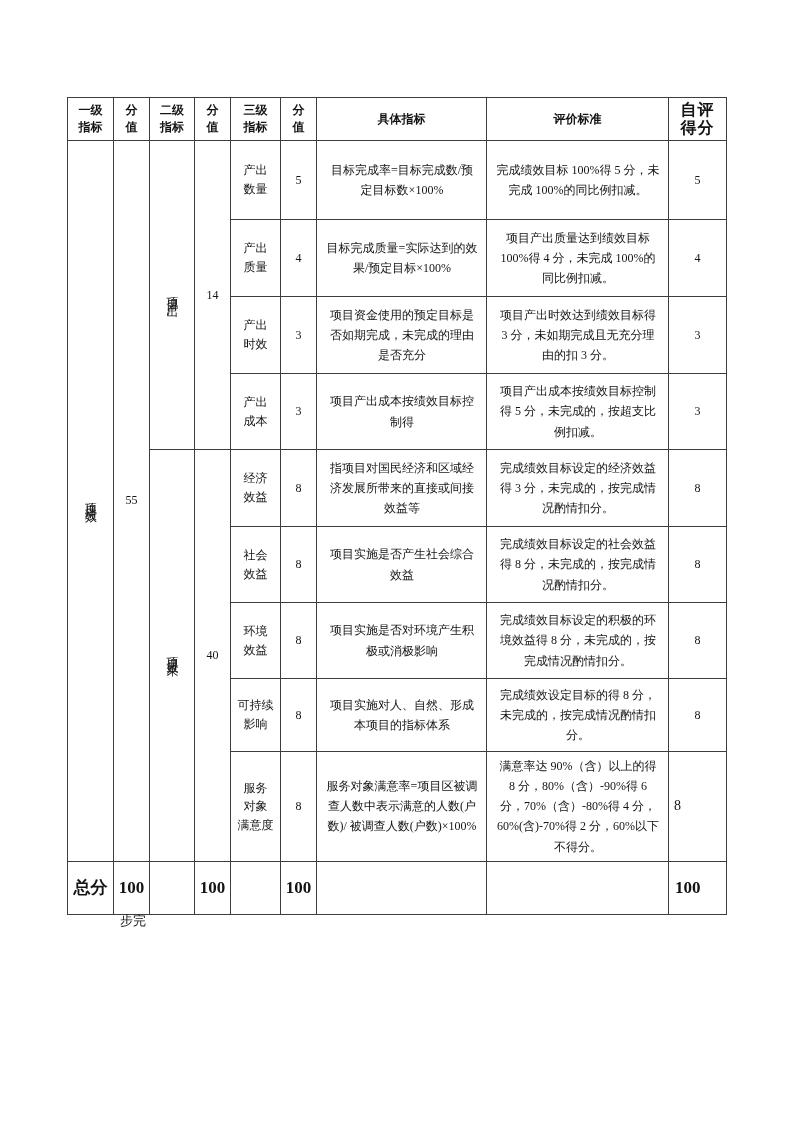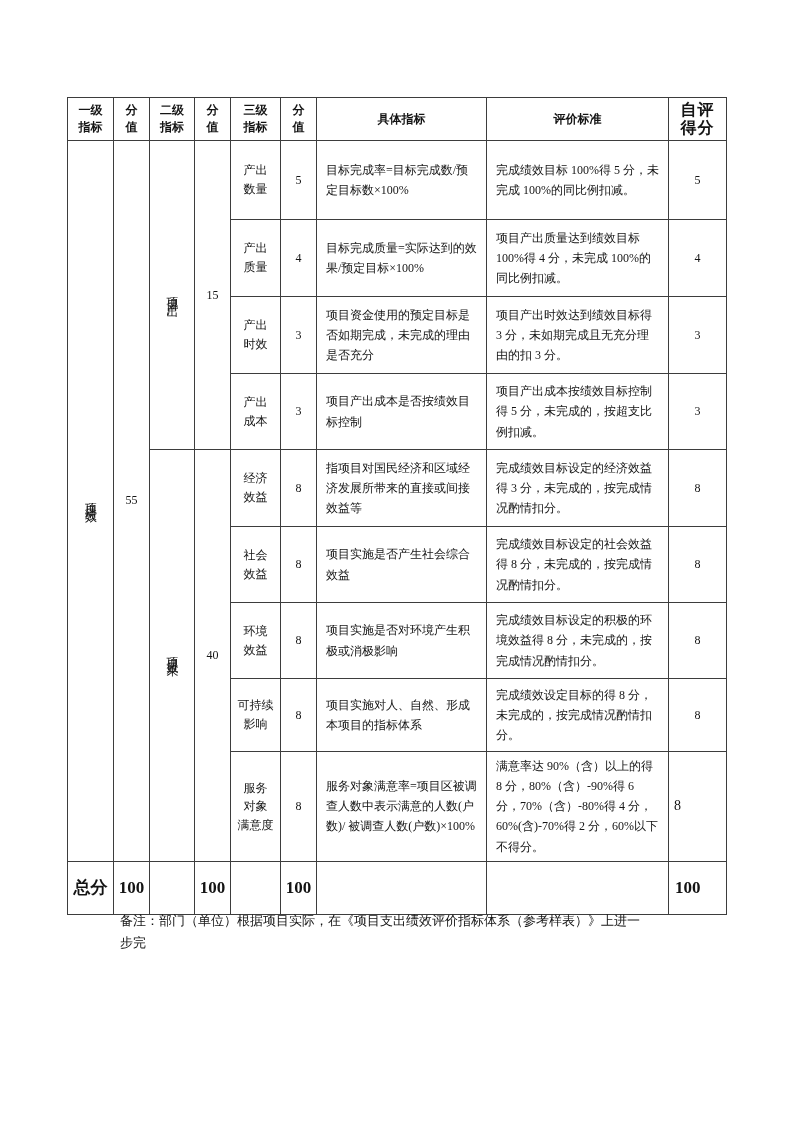--- a/index.html
+++ b/index.html
@@ -14,21 +14,21 @@
   }
   .indicator-table th, .indicator-table td {
     border:1px solid #3d3d3d; font-size:12px; vertical-align:middle;
     text-align:center; padding:2px; color:#141414; overflow:hidden;
   }
   .indicator-table th {
     font-weight:bold; white-space:pre-line; line-height:1.4; font-size:12px;
   }
   .indicator-table th.self-header { font-size:16px; line-height:1.15; letter-spacing:1px; }
   td.pre { white-space:pre-line; line-height:1.55; }
-  td.txt { text-align:left; padding:4px 8px 4px 9px; line-height:1.68; }
+  td.txt { text-align:center; padding:4px 8px 4px 9px; line-height:1.68; }
   .vert {
     writing-mode:vertical-rl; text-orientation:upright;
     letter-spacing:3px; display:inline-block; line-height:1.1;
   }
   td.self-left { text-align:left; padding-left:5px; font-size:14px; vertical-align:middle; }
   tr.total-row td { font-weight:bold; font-size:17px; }
   tr.total-row td.total-self { text-align:left; padding-left:6px; font-size:17px; }
   .note {
     position:absolute; left:120px; top:910px; width:600px;
     font-size:13px; line-height:1.72; color:#141414;
@@ -71,21 +71,21 @@
       <th>具体指标</th>
       <th>评价标准</th>
       <th class="self-header">自评
 得分</th>
     </tr>
 
     <tr style="height:79px">
       <td rowspan="9"><span class="vert">项目绩效</span></td>
       <td rowspan="9">55</td>
       <td rowspan="4"><span class="vert">项目产出</span></td>
-      <td rowspan="4">15</td>
+      <td rowspan="4">14</td>
       <td class="pre">产出
 数量</td>
       <td>5</td>
       <td class="txt">目标完成率=目标完成数/预定目标数×100%</td>
       <td class="txt">完成绩效目标 100%得 5 分，未完成 100%的同比例扣减。</td>
       <td>5</td>
     </tr>
 
     <tr style="height:77px">
       <td class="pre">产出
@@ -102,21 +102,21 @@
       <td>3</td>
       <td class="txt">项目资金使用的预定目标是否如期完成，未完成的理由是否充分</td>
       <td class="txt">项目产出时效达到绩效目标得 3 分，未如期完成且无充分理由的扣 3 分。</td>
       <td>3</td>
     </tr>
 
     <tr style="height:76px">
       <td class="pre">产出
 成本</td>
       <td>3</td>
-      <td class="txt">项目产出成本是否按绩效目标控制</td>
+      <td class="txt">项目产出成本按绩效目标控制得</td>
       <td class="txt">项目产出成本按绩效目标控制得 5 分，未完成的，按超支比例扣减。</td>
       <td>3</td>
     </tr>
 
     <tr style="height:77px">
       <td rowspan="5"><span class="vert">项目效果</span></td>
       <td rowspan="5">40</td>
       <td class="pre">经济
 效益</td>
       <td>8</td>
@@ -170,17 +170,16 @@
       <td></td>
       <td>100</td>
       <td></td>
       <td></td>
       <td class="total-self">100</td>
     </tr>
   </tbody>
     </table>
 
   <div class="note">
-    <div class="note-line">备注：部门（单位）根据项目实际，在《项目支出绩效评价指标体系（参考样表）》上进一</div>
     <div class="note-line">步完</div>
   </div>
 
 </div>
 
 </body></html>

